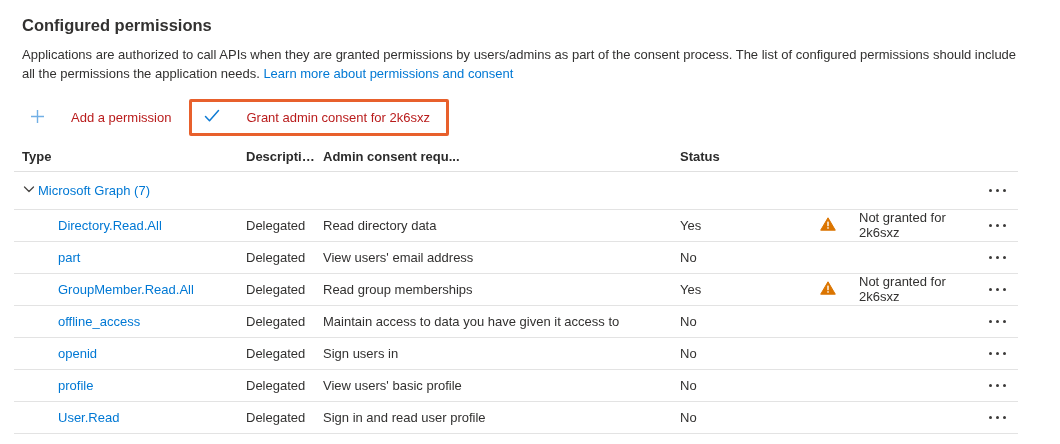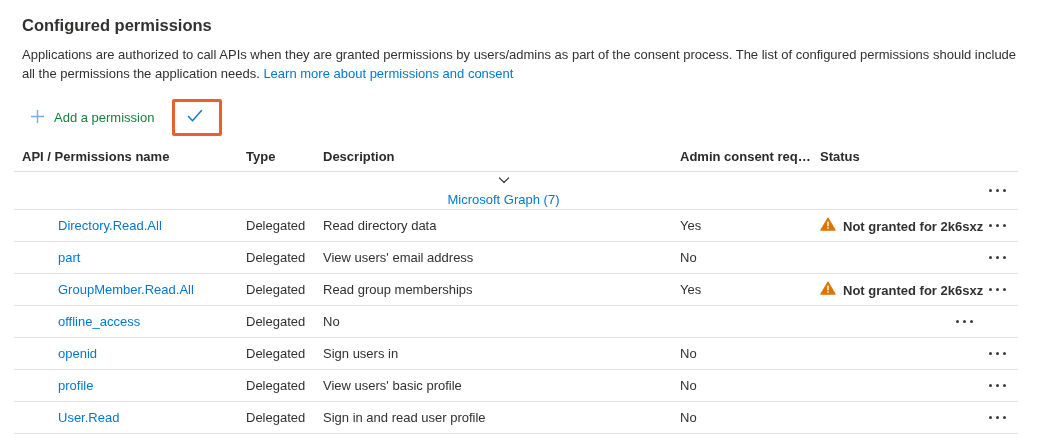--- a/index.html
+++ b/index.html
@@ -25,26 +25,26 @@
   .link { color: #0078d4; text-decoration: none; cursor: pointer; }
   .toolbar {
     display: flex;
     align-items: center;
     margin: 14px 0 4px -2px;
     height: 40px;
   }
   .cmd-button {
     display: flex;
     align-items: center;
-    gap: 9px;
+    gap: 26px;
     border: none;
     background: transparent;
     font-family: inherit;
     font-size: 13px;
-    color: #15803d;
+    color: #b91c1c;
     padding: 6px 10px;
     cursor: pointer;
     white-space: nowrap;
   }
   .annotation-box {
     border: 3px solid #E8602C;
     border-radius: 2px;
     margin-left: 8px;
     padding: 1px 6px 1px 2px;
   }
@@ -61,23 +61,22 @@
   .trow.header .cell { font-weight: 700; font-size: 13px; color: #2b2b2b; }
   .trow.group-row { height: 38px; }
   .trow.data-row { height: 32px; }
   .cell { padding-left: 8px; white-space: nowrap; overflow: hidden; text-overflow: ellipsis; }
   .cell.name-cell { padding-left: 44px; }
   .group-label {
     display: flex;
     align-items: center;
     gap: 2px;
     cursor: pointer;
-    flex-direction: column;
-  }
-  .status-cell { display: flex; align-items: flex-end; gap: 7px; padding-left: 8px; font-weight: bold; }
+  }
+  .status-cell { display: flex; align-items: center; gap: 23px; padding-left: 8px; }
   .more-cell { display: flex; justify-content: flex-end; padding-right: 10px; }
   .more-btn {
     display: flex;
     gap: 4px;
     background: transparent;
     border: none;
     cursor: pointer;
     padding: 4px 2px;
   }
   .more-btn .dot { width: 3px; height: 3px; border-radius: 50%; background: #3b3a39; }
@@ -103,28 +102,28 @@
       </span>
       <span>Add a permission</span>
     </button>
     <div class="annotation-box">
       <button class="cmd-button">
         <span class="icon-svg">
           <svg width="16" height="14" viewBox="0 0 16 14">
               <path d="M1.5 7.5 L5.5 11.8 L14.5 1.5" stroke="#0f7bd4" stroke-width="1.5" fill="none" stroke-linecap="round" stroke-linejoin="round"></path>
             </svg>
         </span>
+        <span>Grant admin consent for 2k6sxz</span>
       </button>
     </div>
   </div>
 
   <div class="perm-table">
 
     <div class="trow header">
-      <div class="cell">API / Permissions name</div>
       <div class="cell">Type</div>
       <div class="cell">Description</div>
       <div class="cell">Admin consent requ...</div>
       <div class="cell">Status</div>
       <div class="cell"></div>
     </div>
 
     <div class="trow group-row">
       <div class="cell group-label" style="grid-column: 1 / span 5;">
         <span class="icon-svg">
@@ -214,20 +213,21 @@
               <span class="dot"></span>
             </button>
     </div>
   </div>
 
   <div class="trow data-row">
     <div class="cell name-cell">
       <a class="link">offline_access</a>
     </div>
     <div class="cell">Delegated</div>
+    <div class="cell">Maintain access to data you have given it access to</div>
     <div class="cell">No</div>
     <div class="status-cell">
 
       <span></span>
     </div>
     <div class="cell more-cell">
       <button class="more-btn">
               <span class="dot"></span>
               <span class="dot"></span>
               <span class="dot"></span>

